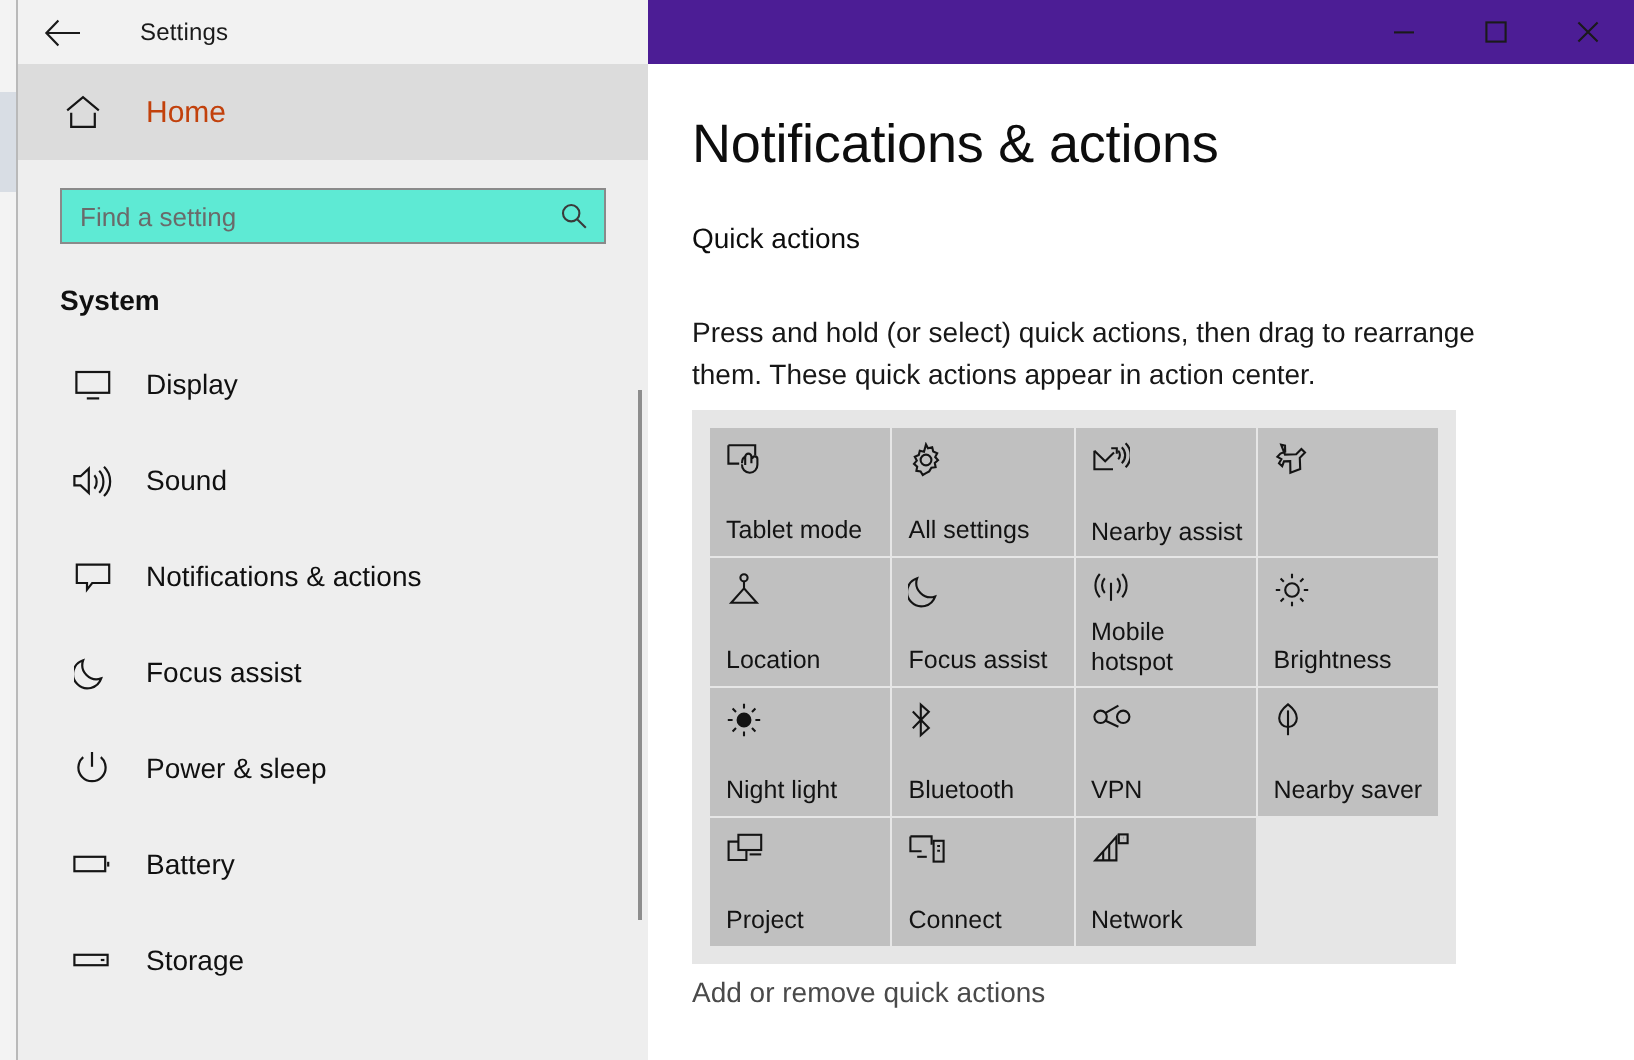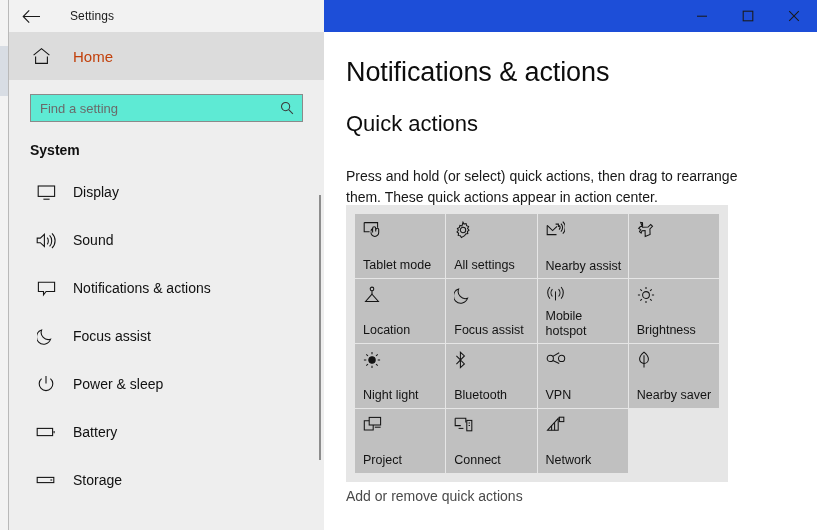--- a/index.html
+++ b/index.html
@@ -35,21 +35,21 @@
     left: 0; top: 46px;
     width: 8px; height: 50px;
     background: #d8dde4;
   }
 
   
   .titlebar {
     position: absolute;
     left: 9px; top: 0;
     width: 808px; height: 32px;
-    background: #1d4ed8;
+    background: #4c1d95;
     text-align: right;
   }
   .titlebar-left {
     position: absolute;
     left: 0; top: 0;
     width: 315px; height: 32px;
     display: flex;
     align-items: center;
     background: #f2f2f2;
   }
@@ -201,21 +201,21 @@
   }
   .page-title {
     font-size: 27px;
     color: #0d0d0d;
     font-weight: normal;
     margin: 0;
     padding: 25px 0 0 21px;
     letter-spacing: -0.1px;
   }
   .section-title {
-    font-size: 22px;
+    font-size: 14px;
     color: #0d0d0d;
     font-weight: normal;
     margin: 0;
     padding: 23px 0 0 21px;
   }
   .section-desc {
     font-size: 14px;
     color: #171717;
     line-height: 21px;
     padding: 15px 21px 0 21px;

